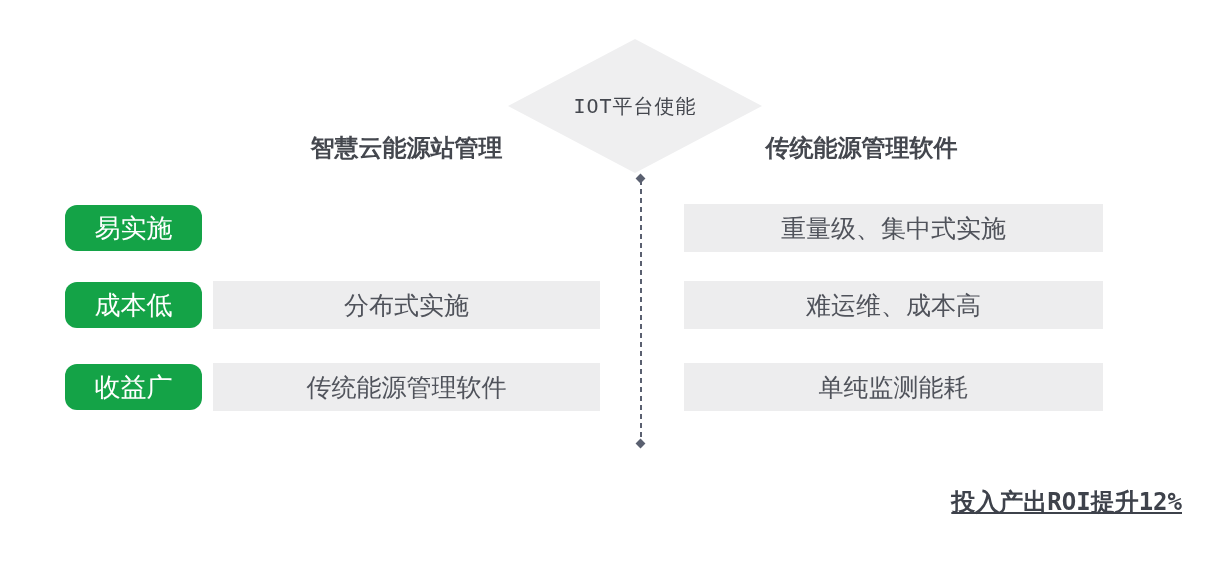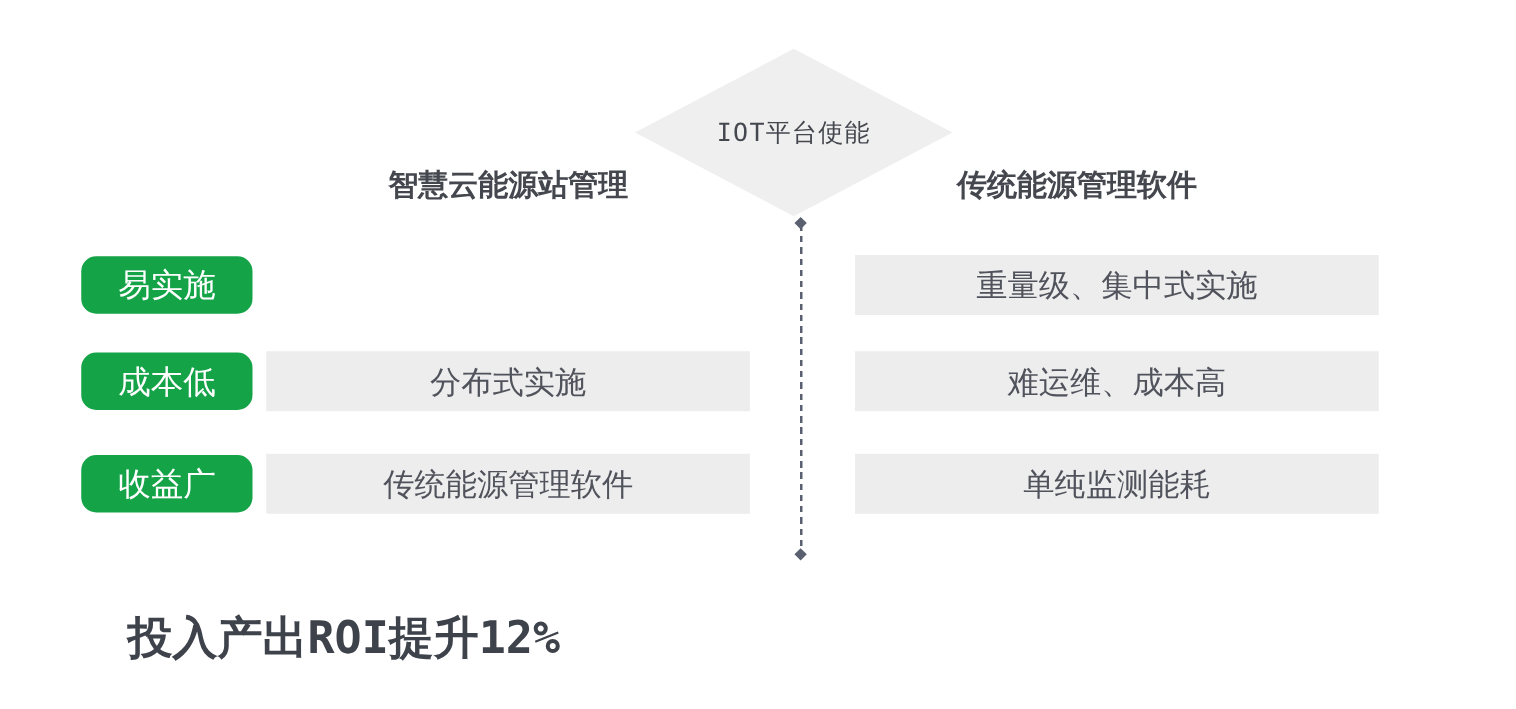--- a/index.html
+++ b/index.html
@@ -83,25 +83,26 @@
     font-size: 25px;
     display: flex; align-items: center; justify-content: center;
     white-space: nowrap;
   }
   .cell-left  { left: 213px; width: 387px; }
   .cell-right { left: 684px; width: 419px; }
   .footer {
     position: absolute;
     top: 486px;
     left: 102px; width: 1080px;
-    text-align: left;
+    text-align: right;
     font-weight: bold;
-    font-size: 36px;
+    font-size: 24px;
     color: var(--footer-text, #3e424b);
     white-space: nowrap;
+    text-decoration: underline;
   }
 </style>
 </head>
 <body>
 
 <div class="stage">
 
   <div class="diamond">
     <span class="diamond-label latin-mono">IOT平台使能</span>
   </div>

